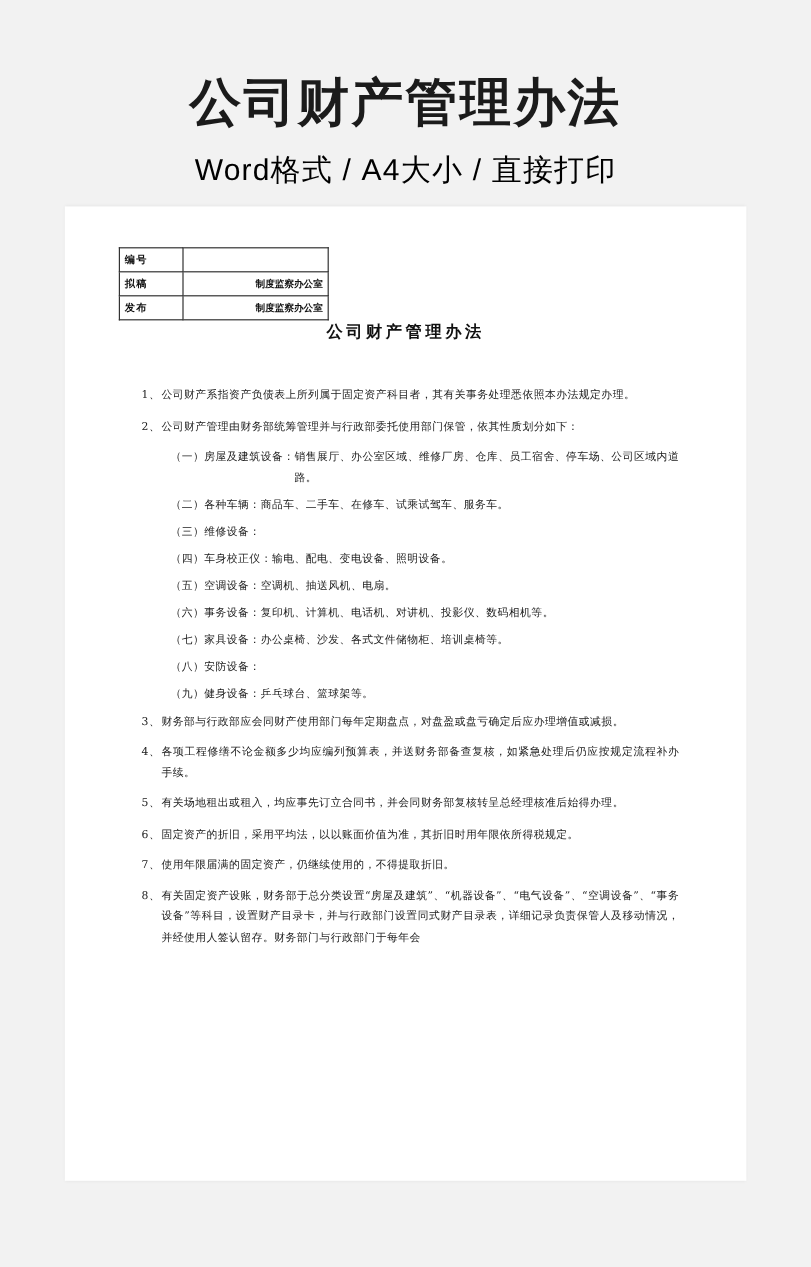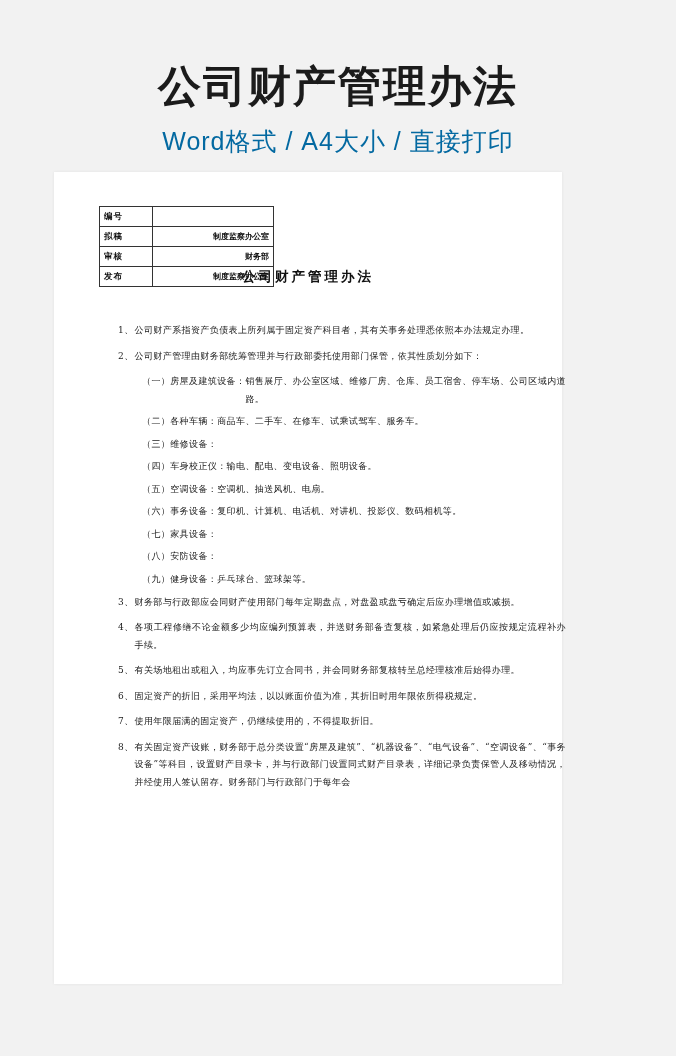--- a/index.html
+++ b/index.html
@@ -29,29 +29,29 @@
     font-size: 43px;
     font-weight: bold;
     color: #1b1b1b;
     letter-spacing: 2px;
     line-height: 1.15;
   }
   .banner-sub {
     margin-top: 14px;
     font-family: "Liberation Sans", sans-serif;
     font-size: 25px;
-    color: #0369a1;
+    color: #000000;
     font-weight: 400;
     letter-spacing: 1px;
   }
   .doc-sheet {
     position: absolute;
     left: 54px;
     top: 172px;
-    width: 508px;
+    width: 568px;
     height: 812px;
     background: #ffffff;
     box-shadow: 0 0 3px rgba(0,0,0,0.07);
   }
   .info-table {
     position: absolute;
     left: 45px;
     top: 34px;
     width: 170px;
     border-collapse: collapse;
@@ -152,24 +152,20 @@
       <tbody>
         <tr>
           <td class="label">编号</td>
           <td class="value"></td>
         </tr>
         <tr>
           <td class="label">拟稿</td>
           <td class="value">制度监察办公室</td>
         </tr>
         <tr>
-          <td class="label">审核</td>
-          <td class="value">财务部</td>
-        </tr>
-        <tr>
           <td class="label">发布</td>
           <td class="value">制度监察办公室</td>
         </tr>
       </tbody>
     </table>
 
     <div class="doc-title">公司财产管理办法</div>
 
     <div class="body-area">
 
@@ -201,20 +197,21 @@
       <div class="sub">
         <span class="num">（五）空调设备：</span>
         <span class="txt">空调机、抽送风机、电扇。</span>
       </div>
       <div class="sub">
         <span class="num">（六）事务设备：</span>
         <span class="txt">复印机、计算机、电话机、对讲机、投影仪、数码相机等。</span>
       </div>
       <div class="sub">
         <span class="num">（七）家具设备：</span>
+        <span class="txt">办公桌椅、沙发、各式文件储物柜、培训桌椅等。</span>
       </div>
       <div class="sub">
         <span class="num">（八）安防设备：</span>
       </div>
       <div class="sub">
         <span class="num">（九）健身设备：</span>
         <span class="txt">乒乓球台、篮球架等。</span>
       </div>
 
       <div class="para">

